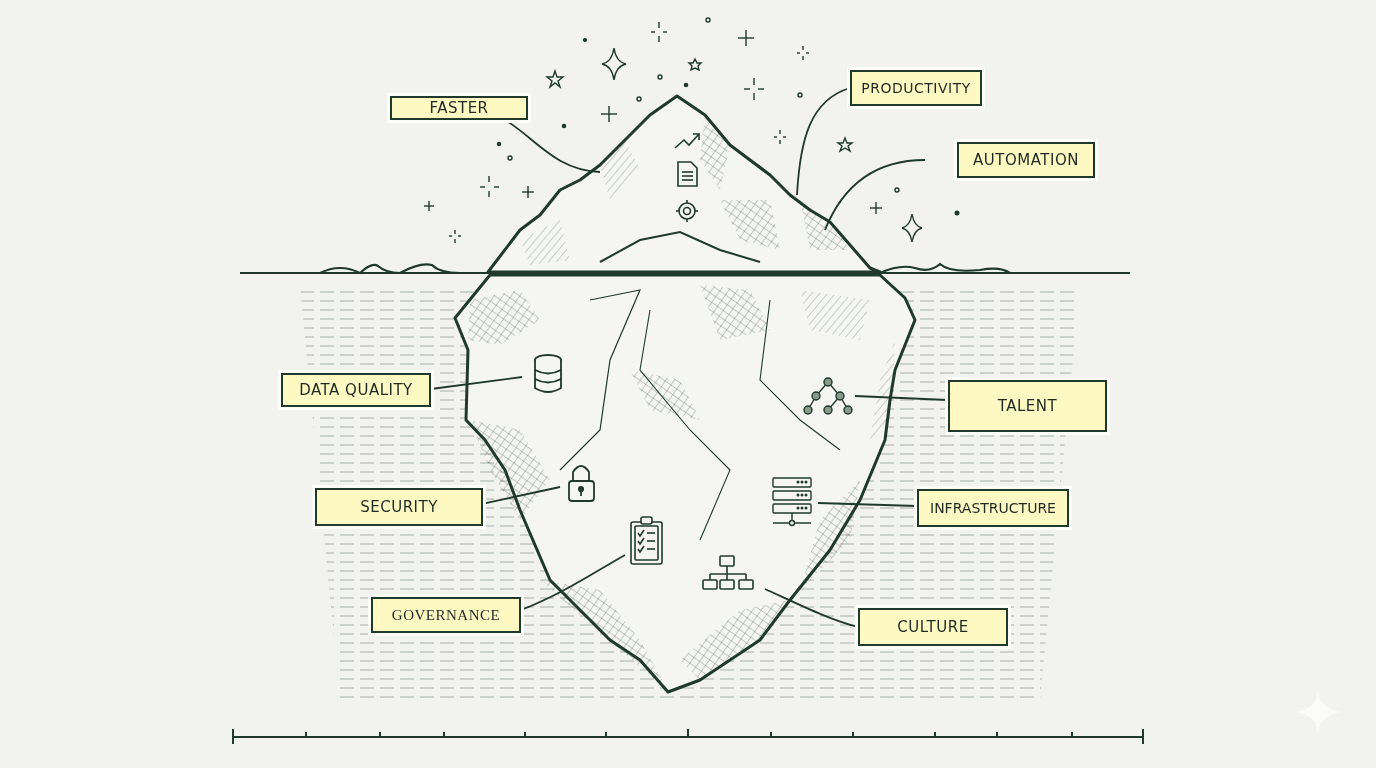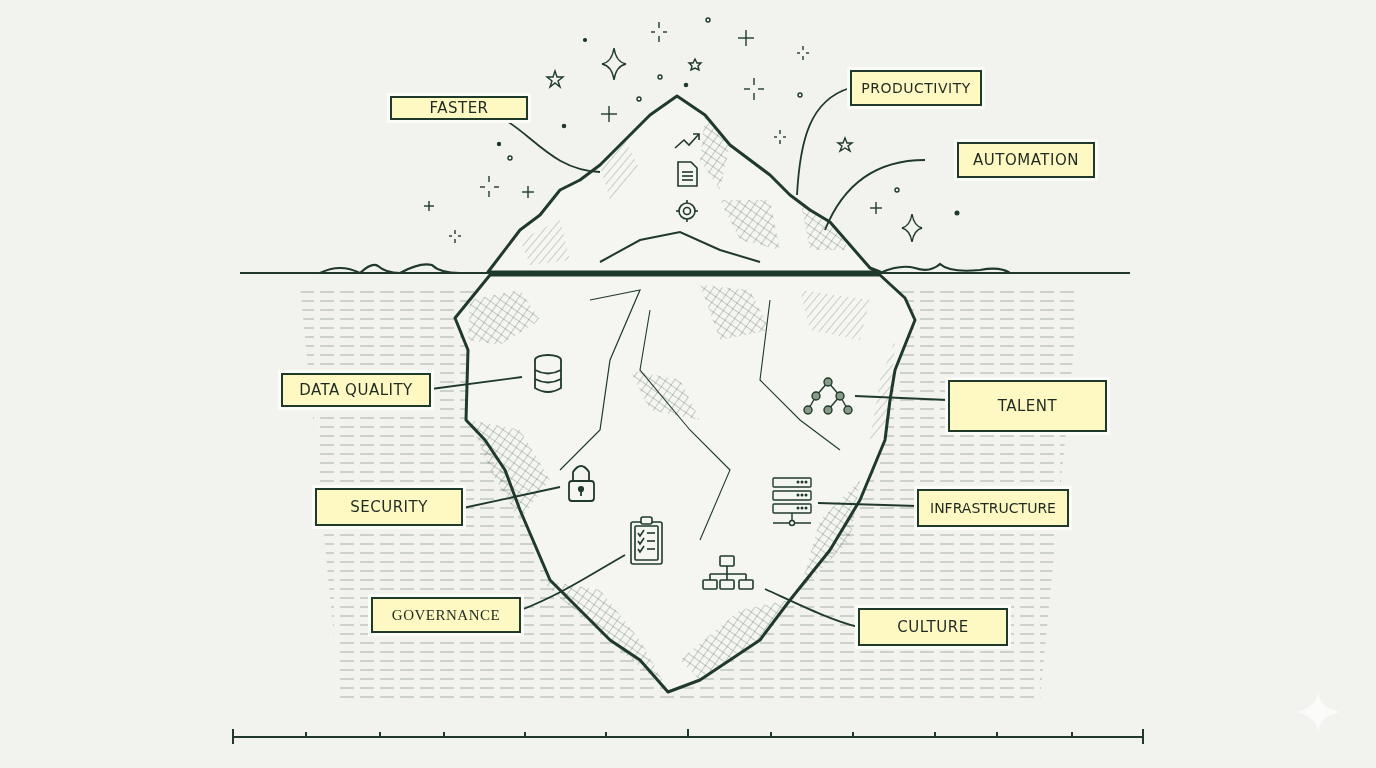--- a/index.html
+++ b/index.html
@@ -264,21 +264,21 @@
 <div class="label-box" style="left:850px;top:70px;width:132px;height:36px;font-size:14px;">
     <span>PRODUCTIVITY</span>
   </div>
 <div class="label-box" style="left:925px;top:142px;width:138px;height:36px;margin-left:32px;">
     <span>AUTOMATION</span>
   </div>
 
 <div class="label-box" style="left:281px;top:373px;width:150px;height:34px;">
     <span>DATA QUALITY</span>
   </div>
-<div class="label-box" style="left:315px;top:488px;width:148px;height:38px;">
+<div class="label-box" style="left:315px;top:488px;width:168px;height:38px;">
     <span>SECURITY</span>
   </div>
 <div class="label-box" style="left:371px;top:597px;width:150px;height:36px;font-family:Liberation Serif, serif;">
     <span>GOVERNANCE</span>
   </div>
 <div class="label-box" style="left:948px;top:380px;width:159px;height:52px;">
     <span>TALENT</span>
   </div>
 <div class="label-box" style="left:917px;top:489px;width:152px;height:38px;font-size:14px;letter-spacing:0;">
     <span>INFRASTRUCTURE</span>

